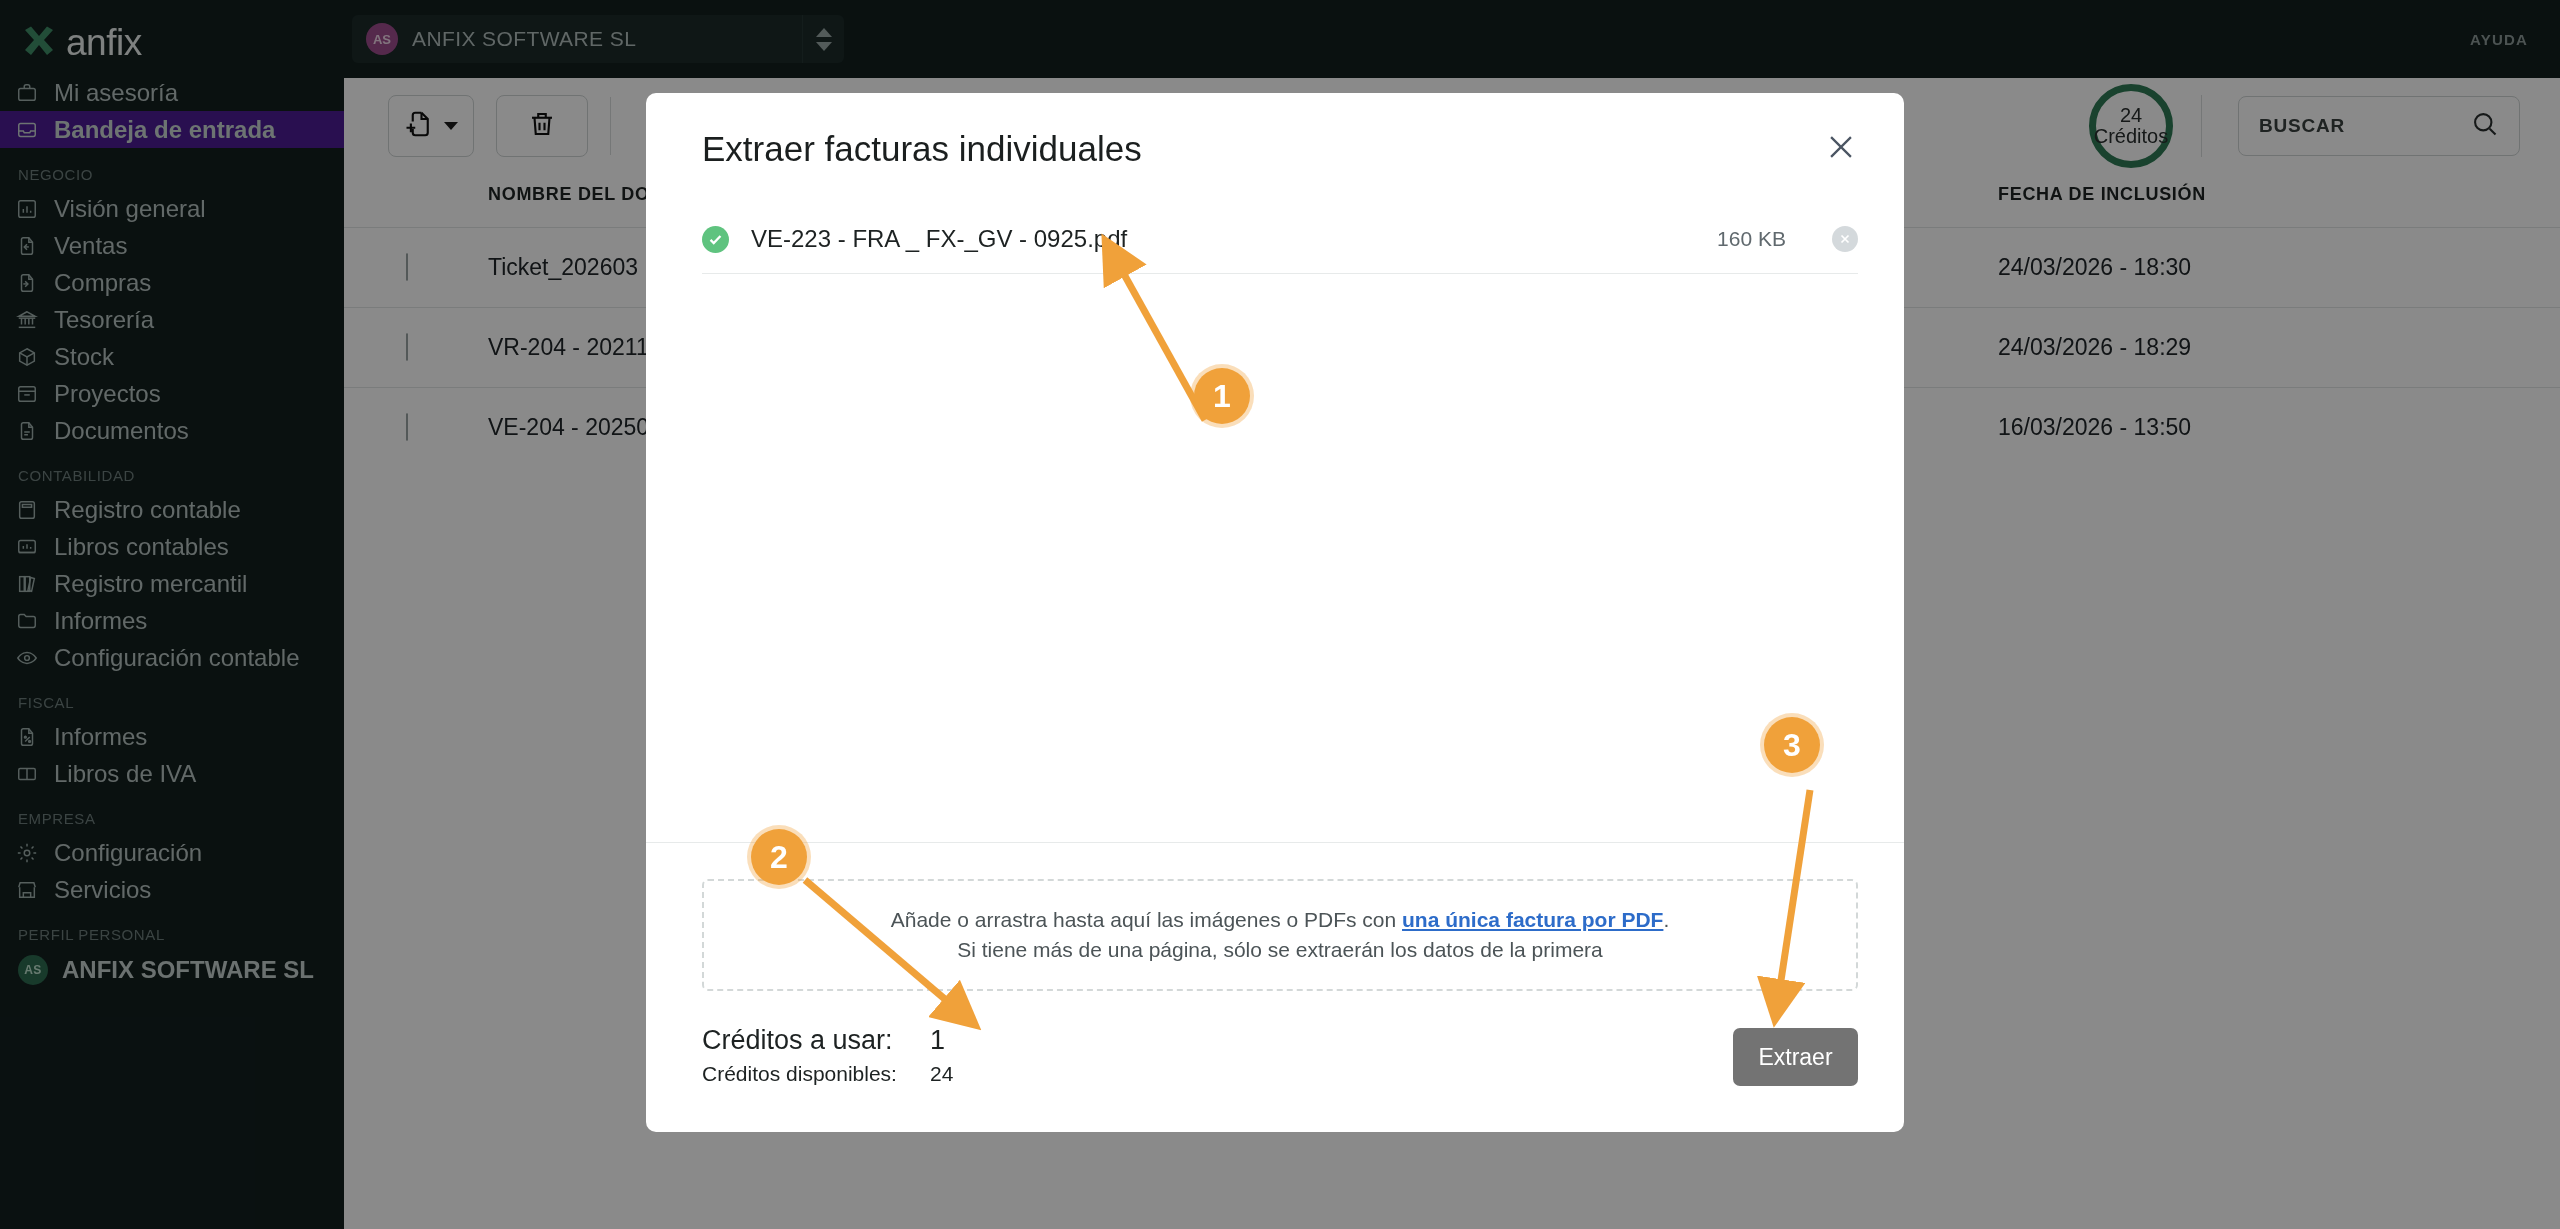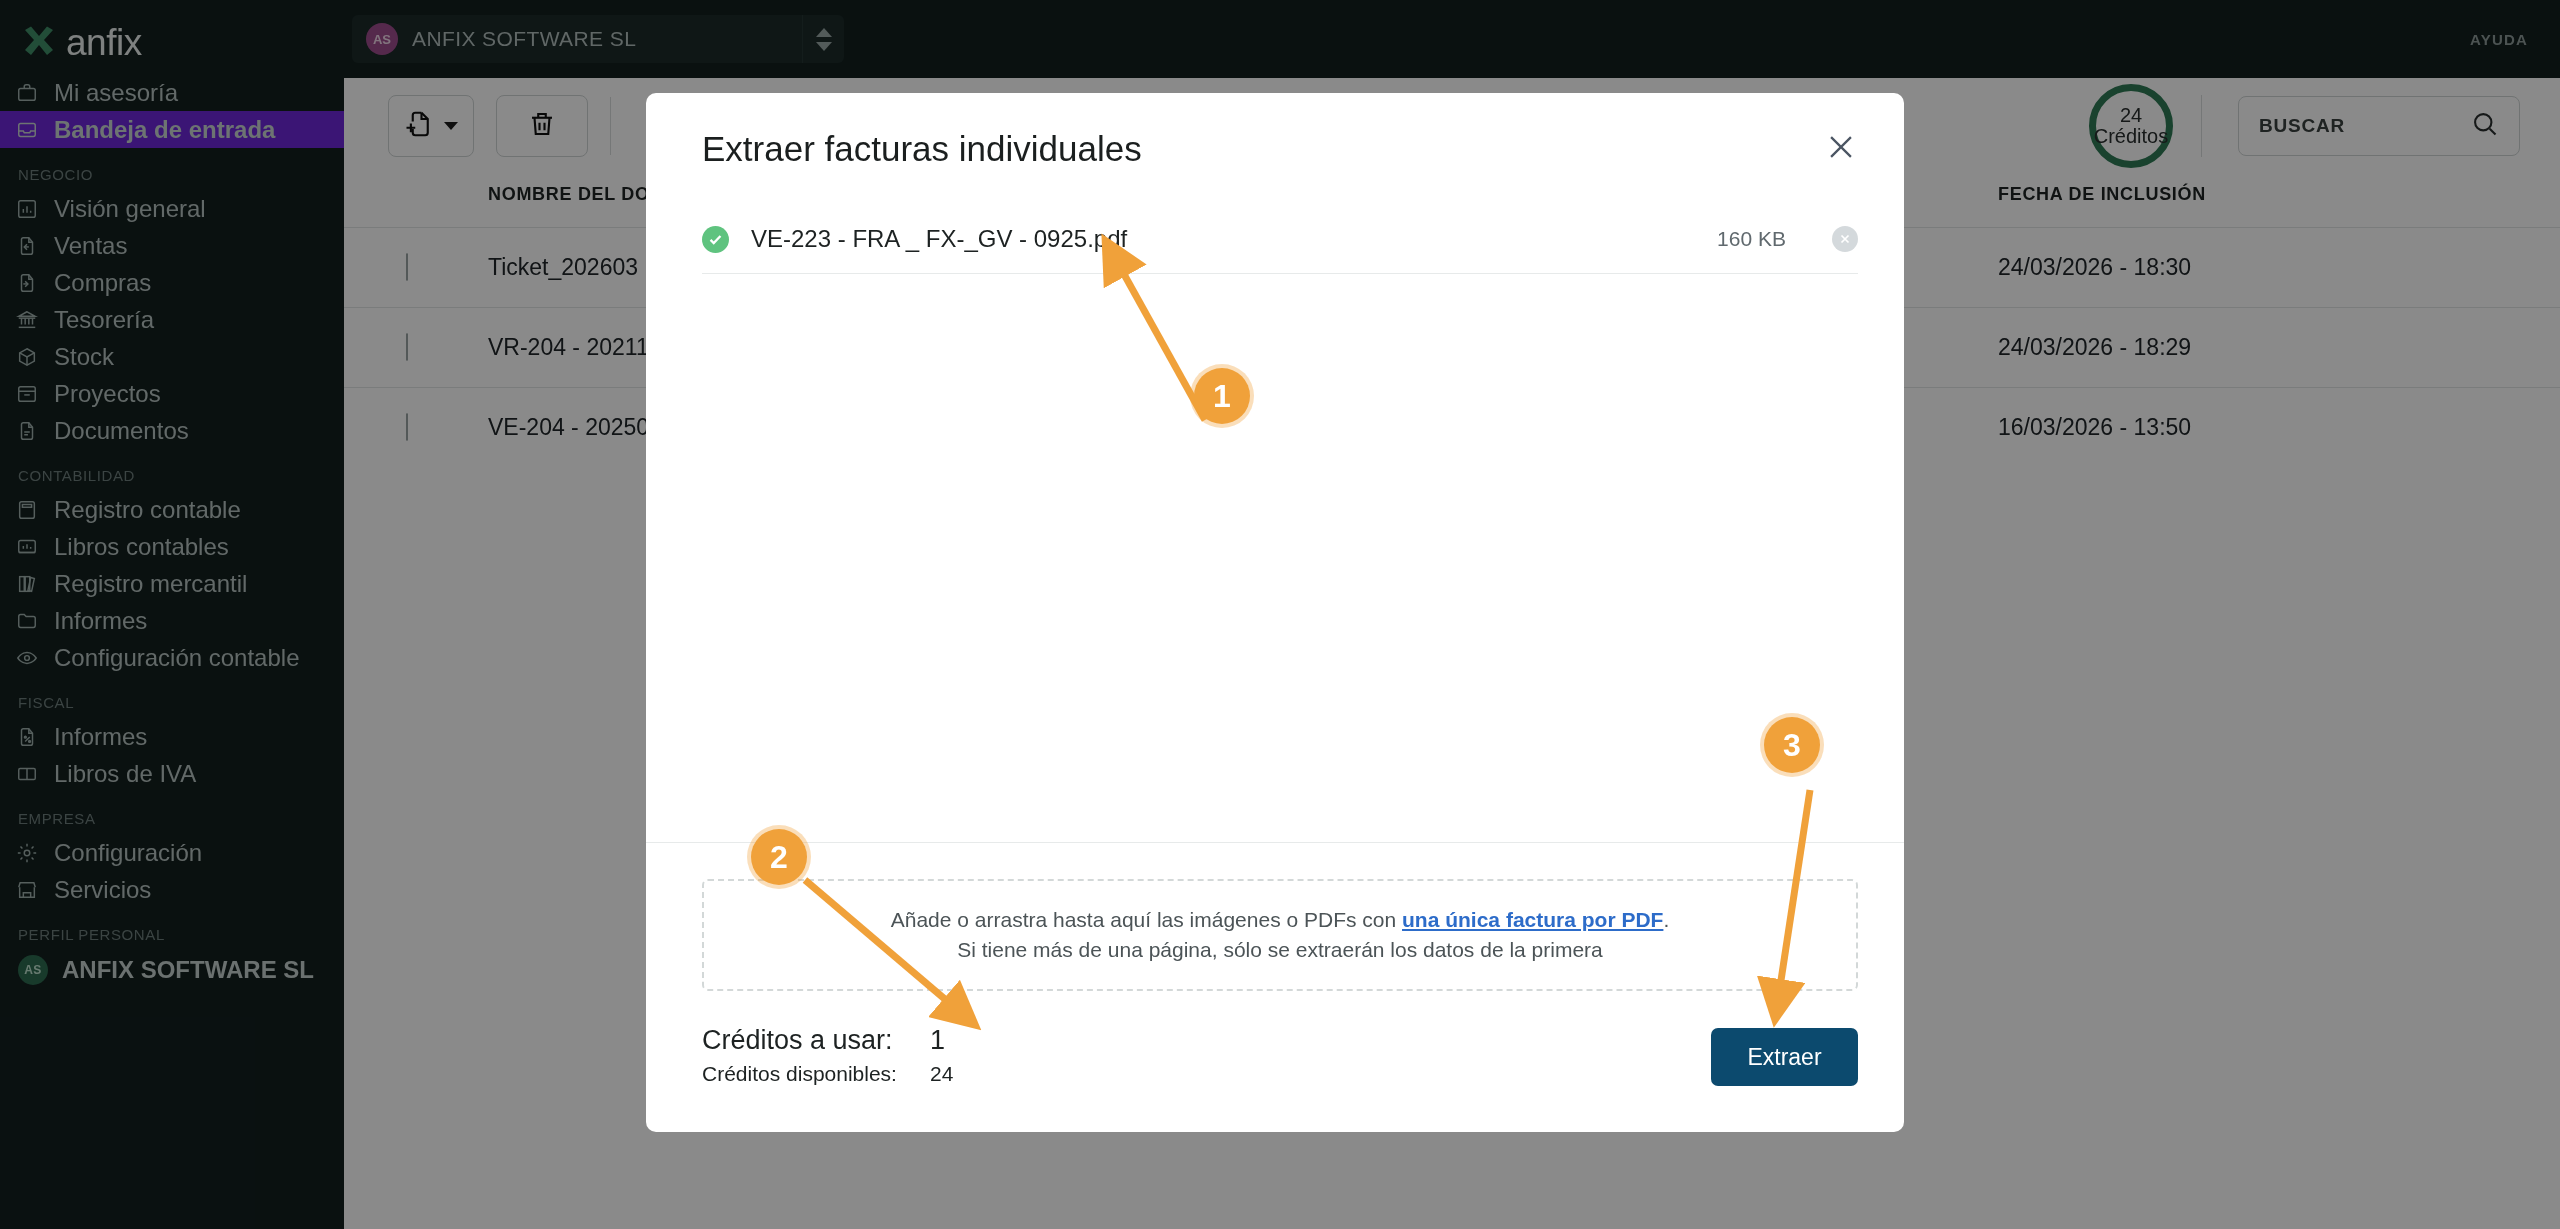--- a/index.html
+++ b/index.html
@@ -27,21 +27,21 @@
   .nav-top { margin-top: 10px; }
   .nav-item {
     display: flex; align-items: center; gap: 14px;
     height: 37px; padding-left: 14px;
     font-size: 24px; color: #b6c2c0;
     white-space: nowrap;
     cursor: pointer;
   }
   .nav-item .ic { width: 26px; height: 26px; display:inline-flex; align-items:center; justify-content:center; flex: 0 0 26px; }
   .nav-item .ic svg { width: 22px; height: 22px; stroke: #9fb0ad; fill: none; stroke-width: 1.6; }
-  .nav-item.active { background: #6d28d9; color: #c9d6d3; font-weight: 600; text-align: right; }
+  .nav-item.active { background: #4c1d95; color: #c9d6d3; font-weight: 600; text-align: right; }
   .nav-item.active .ic svg { stroke: #c9d6d3; }
 
   .nav-section {
     font-size: 15px; letter-spacing: 0.6px;
     color: #6e7e7c; padding: 18px 0 7px 18px;
     text-transform: uppercase;
   }
   .profile-row {
     display:flex; align-items:center; gap: 14px;
     padding-left: 18px; height: 40px;
@@ -187,23 +187,23 @@
     padding: 34px 46px 46px 56px;
   }
   .credits-block { display: flex; flex-direction: column; gap: 6px; }
   .cr-line { display: flex; align-items: baseline; }
   .cr-line .lbl1 { font-size: 27px; color: #1d2222; width: 228px; }
   .cr-line .lbl2 { font-size: 21px; color: #1d2222; width: 228px; }
   .cr-line .val1 { font-size: 27px; color: #1d2222; }
   .cr-line .val2 { font-size: 21px; color: #1d2222; }
   .btn-extraer {
     margin-left: auto;
-    background: #0c4a6e; color: #ffffff;
+    background: #737373; color: #ffffff;
     border: none; border-radius: 7px;
-    width: 147px; height: 58px;
+    width: 125px; height: 58px;
     font-size: 23px; font-family: inherit; cursor: pointer;
   }
 
   
   .anno-layer { position: absolute; left:0; top:0; width:2560px; height:1229px; z-index: 20; pointer-events: none; }
   .badge {
     position: absolute;
     width: 56px; height: 56px; border-radius: 50%;
     background: #f0a13a; color: #fff;
     font-size: 32px; font-weight: 700;

